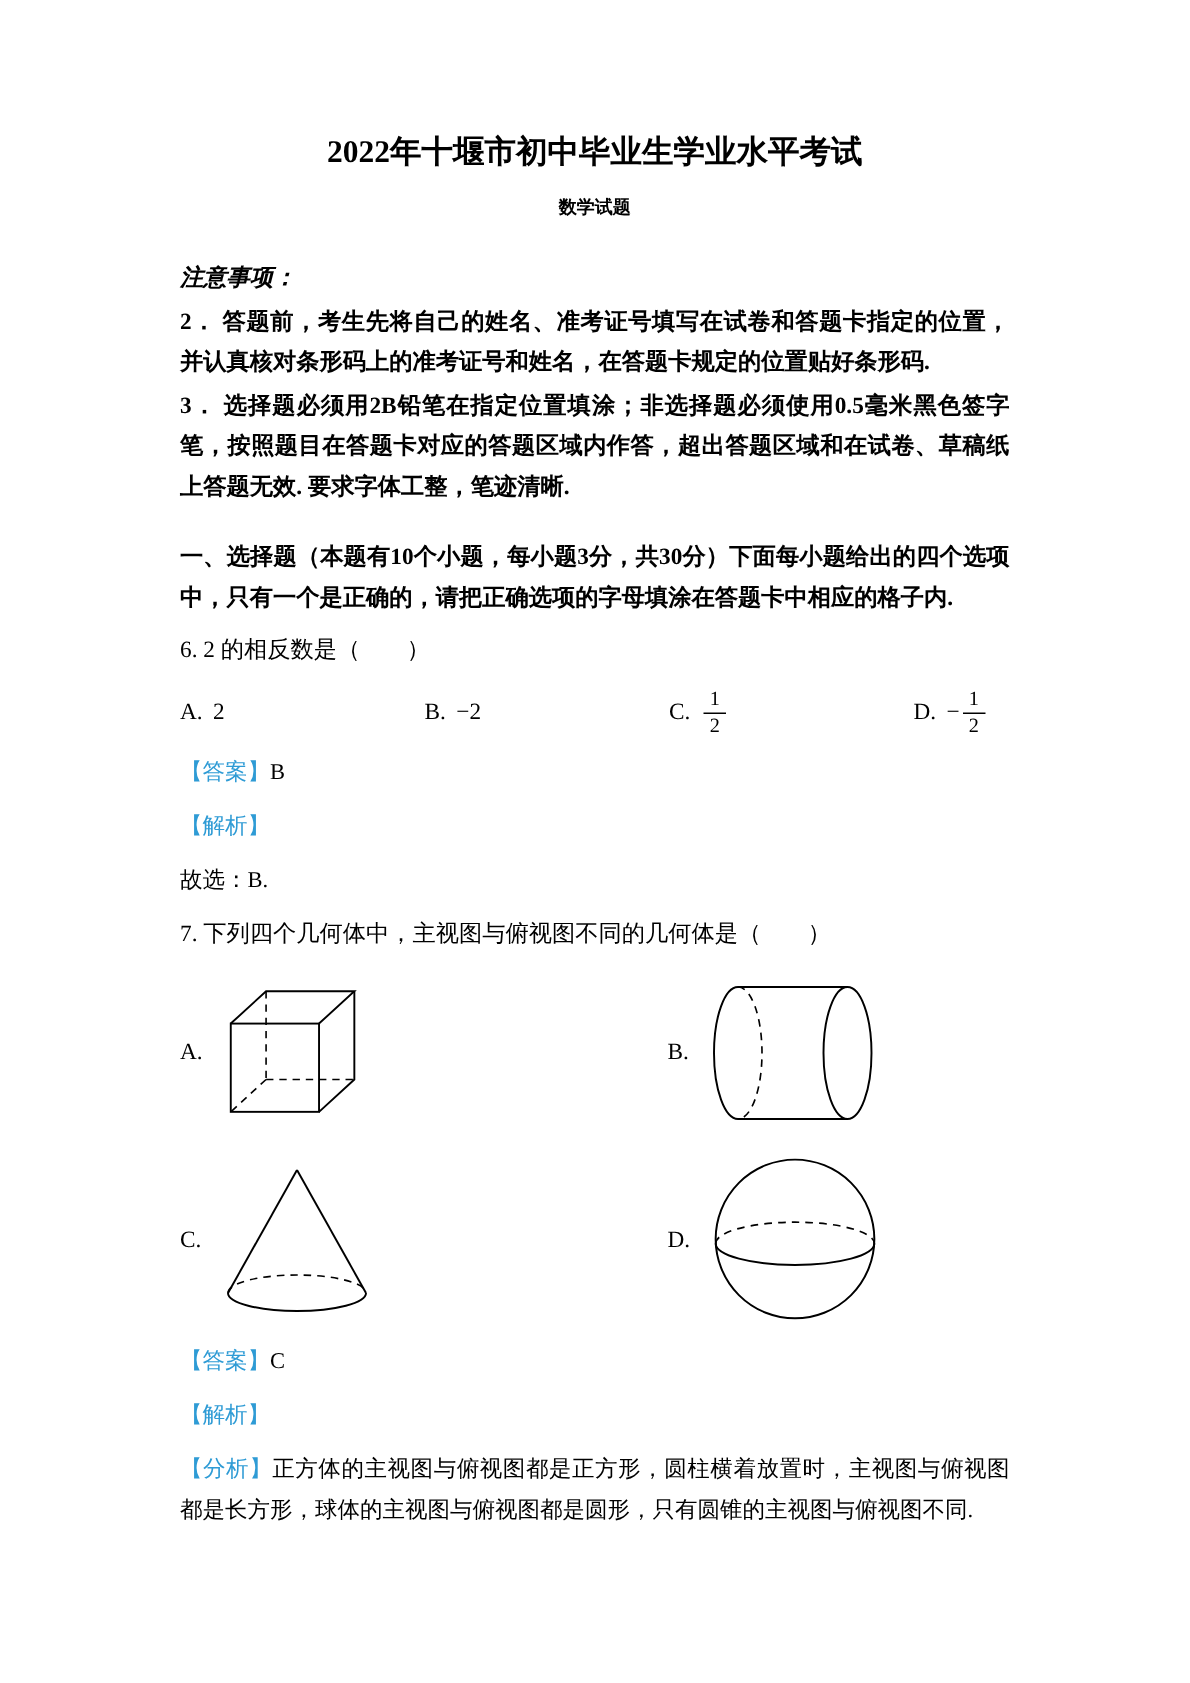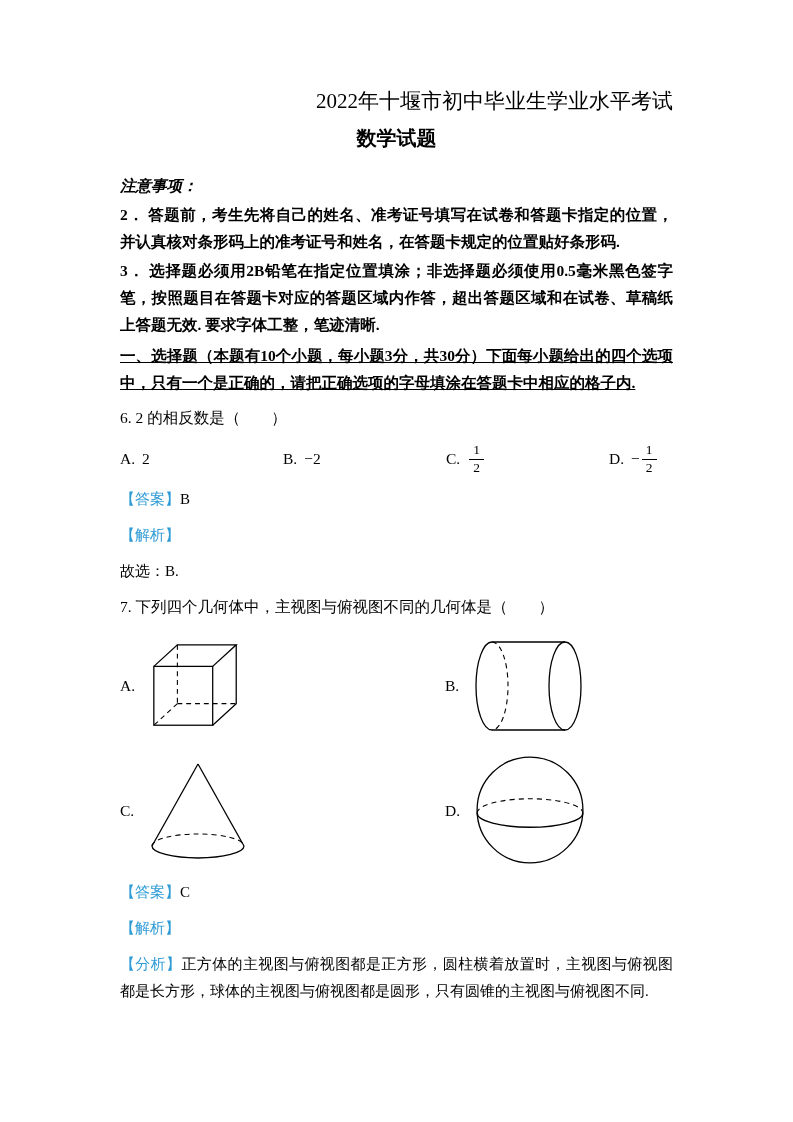--- a/index.html
+++ b/index.html
@@ -9,32 +9,32 @@
     font-family: "Liberation Serif", "DejaVu Serif", serif;
     color: #000;
   }
   .page {
     width: 793px; height: 1122px;
     padding: 86px 120px 30px 120px;
     overflow: hidden;
     background: #fff;
   }
   .title {
-    font-size: 21px; font-weight: normal; text-align: right;
+    font-size: 21px; font-weight: bold; text-align: center;
     line-height: 30px;
   }
   .subtitle {
-    font-size: 20px; font-weight: bold; text-align: center;
+    font-size: 12px; font-weight: bold; text-align: center;
     line-height: 28px; margin-top: 8px;
   }
   p.line { font-size: 15.5px; line-height: 27px; text-align: justify; }
   .bold { font-weight: bold; }
   .notice-heading { margin-top: 20px; font-style: italic; }
   .notice { margin-top: 2px; }
-  .section-heading { margin-top: 4px; text-decoration: underline; }
+  .section-heading { margin-top: 20px; }
   .q-text { margin-top: 8px; }
   .options-row {
     display: flex; align-items: center;
     margin-top: 10px; font-size: 15.5px; height: 36px;
   }
   .opt { display: inline-flex; align-items: center; white-space: nowrap; }
   .opt-col { width: 163px; flex: 0 0 163px; }
   .opt-col:last-child { width: auto; flex: 0 0 auto; }
   .opt .gap { display: inline-block; width: 7px; }
   .frac {

